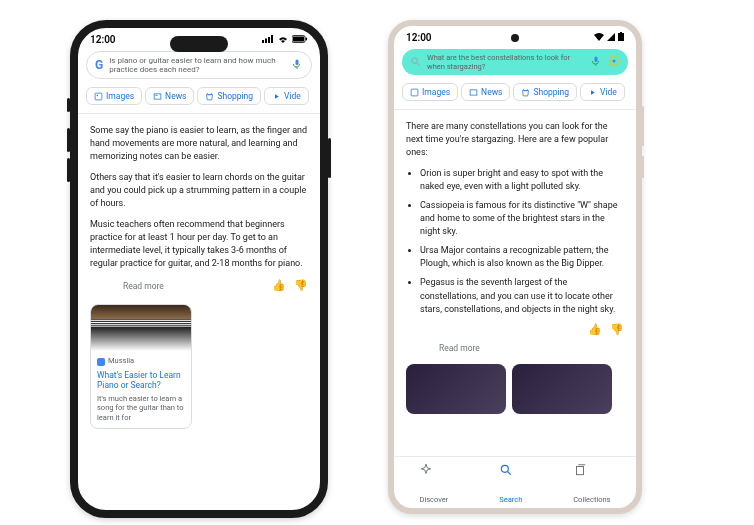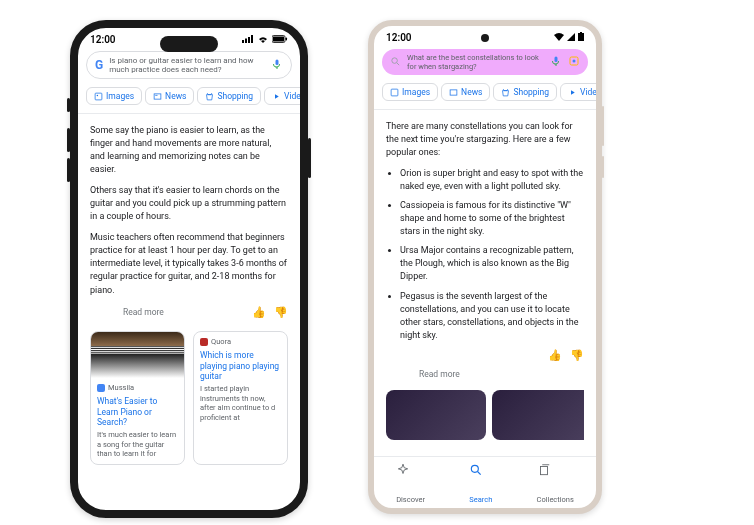--- a/index.html
+++ b/index.html
@@ -1,27 +1,27 @@
 <!DOCTYPE html>
 <html><head>
 <meta charset="utf-8">
 <style>
 body { margin: 0; font-family: -apple-system, BlinkMacSystemFont, 'Segoe UI', Roboto, Arial, sans-serif; background: #fff; width: 754px; height: 525px; display: flex; gap: 60px; padding: 20px 70px; box-sizing: border-box; }
-.phone { position: relative; width: 222px; height: 482px; }
+.phone { position: relative; width: 222px; height: 482px; padding-left: 20px; }
 .phone-iphone { border: 8px solid #1a1a1a; border-radius: 36px; background: #fff; box-shadow: 0 2px 6px rgba(0,0,0,.18); }
 .phone-pixel { border: 6px solid #d9cfc6; border-radius: 24px; background: #fff; box-shadow: 0 2px 6px rgba(0,0,0,.14); }
 .screen { position: absolute; inset: 0; border-radius: inherit; overflow: hidden; display: flex; flex-direction: column; }
 .notch-iphone { position: absolute; top: 8px; left: 50%; transform: translateX(-50%); width: 58px; height: 16px; background: #1a1a1a; border-radius: 10px; z-index: 5; }
 .punch { position: absolute; top: 8px; left: 50%; transform: translateX(-50%); width: 8px; height: 8px; background: #1a1a1a; border-radius: 50%; z-index: 5; }
 .status { display: flex; justify-content: space-between; align-items: center; padding: 6px 12px 2px; font-size: 10px; font-weight: 600; }
 .status-right { display: flex; gap: 3px; align-items: center; }
 .sig, .wifi, .batt { display: inline-block; }
 .topbar { display: flex; align-items: center; gap: 6px; padding: 4px 8px; }
 .searchbox { flex: 1; display: flex; align-items: center; gap: 6px; border: 1px solid #dadce0; border-radius: 18px; padding: 4px 8px; font-size: 8px; color: #5f6368; }
-.searchbox-pixel { background: #f0abfc; border: none; justify-content: space-between; }
+.searchbox-pixel { background: #5eead4; border: none; justify-content: space-between; }
 .google-g { font-weight: 700; font-size: 12px; }
 .google-logo { font-size: 17px; font-weight: 500; text-align: center; padding: 2px 0; letter-spacing: -0.5px; }
 .google-logo span:nth-child(1){color:#4285f4}.google-logo span:nth-child(2){color:#ea4335}.google-logo span:nth-child(3){color:#fbbc05}.google-logo span:nth-child(4){color:#4285f4}.google-logo span:nth-child(5){color:#34a853}.google-logo span:nth-child(6){color:#ea4335}
 .mic { width: 12px; height: 12px; }
 .lens { width: 12px; height: 12px; }
 .avatar { width: 18px; height: 18px; border-radius: 50%; background: linear-gradient(135deg,#e8c39e,#b58863); flex-shrink: 0; }
 .chips { display: flex; gap: 3px; padding: 4px 8px 8px; overflow: hidden; border-bottom: 1px solid #e8eaed; }
 .chip { display: flex; align-items: center; gap: 3px; border: 1px solid #dadce0; border-radius: 6px; padding: 3px 7px; font-size: 8.5px; color: #1a73e8; white-space: nowrap; }
 .chip-icon { width: 9px; height: 9px; }
 .content { flex: 1; overflow: hidden; padding: 10px 12px; font-size: 9px; line-height: 1.45; color: #202124; }
@@ -145,30 +145,20 @@
           <div class="card-img"></div>
           <div class="card-body">
             <div class="card-src">
                 <span class="card-src-icon"></span>
                 <span>Mussila</span>
               </div>
             <div class="card-title">What's Easier to Learn Piano or Search?</div>
             <div class="card-desc">It's much easier to learn a song for the guitar than to learn it for</div>
           </div>
         </div>
-        <div class="card">
-          <div class="card-body">
-            <div class="card-src">
-                <span class="card-src-icon quora"></span>
-                <span>Quora</span>
-              </div>
-            <div class="card-title">Which is more playing piano playing guitar</div>
-            <div class="card-desc">I started playin instruments th now, after alm continue to d proficient at</div>
-          </div>
-        </div>
       </div>
     </div>
   </div>
 </div>
 
 <div class="phone phone-pixel">
   <div class="btn-ext pixel-vol"></div>
   <div class="btn-ext pixel-pwr"></div>
   <div class="screen">
     <div class="punch"></div>

